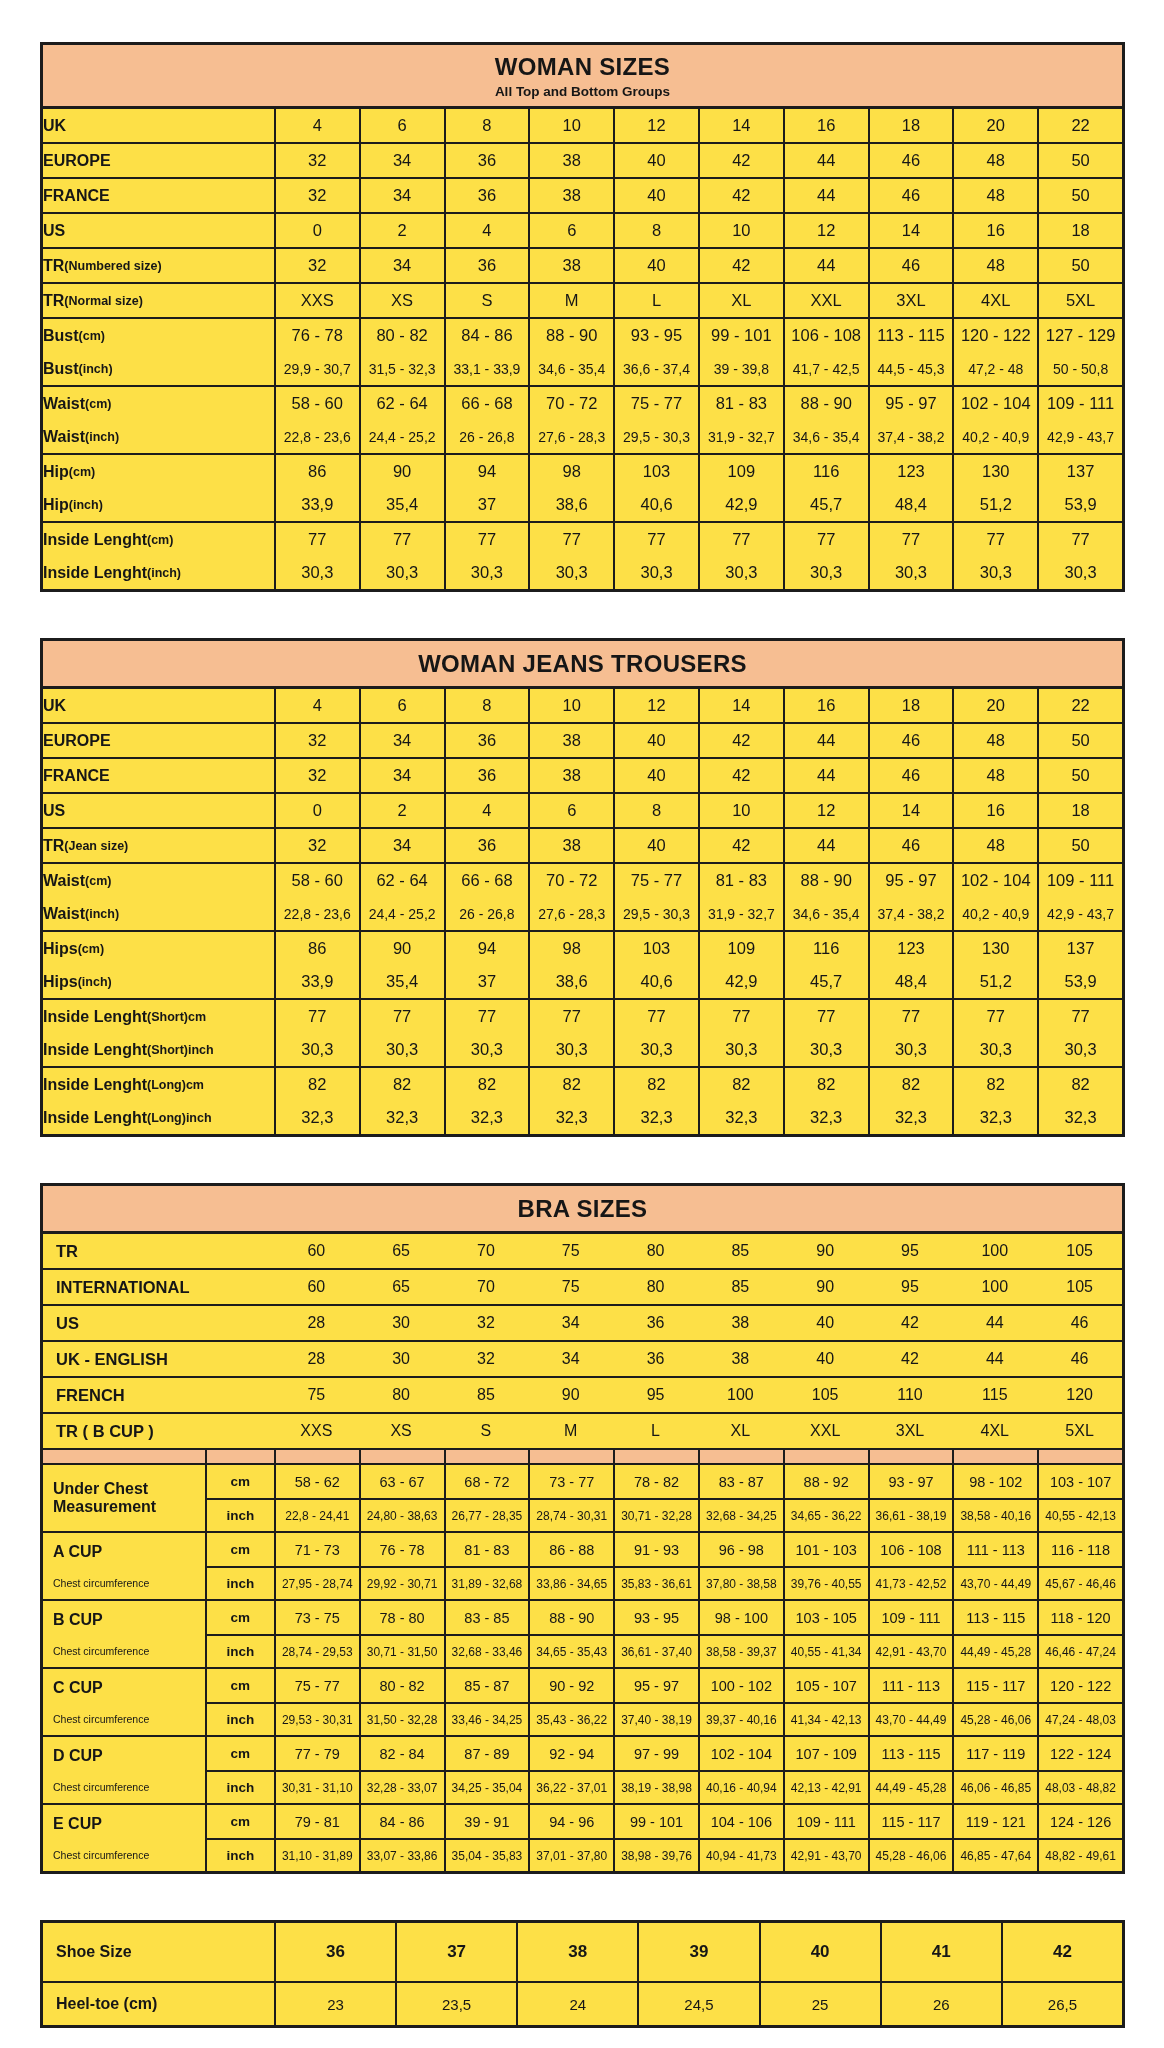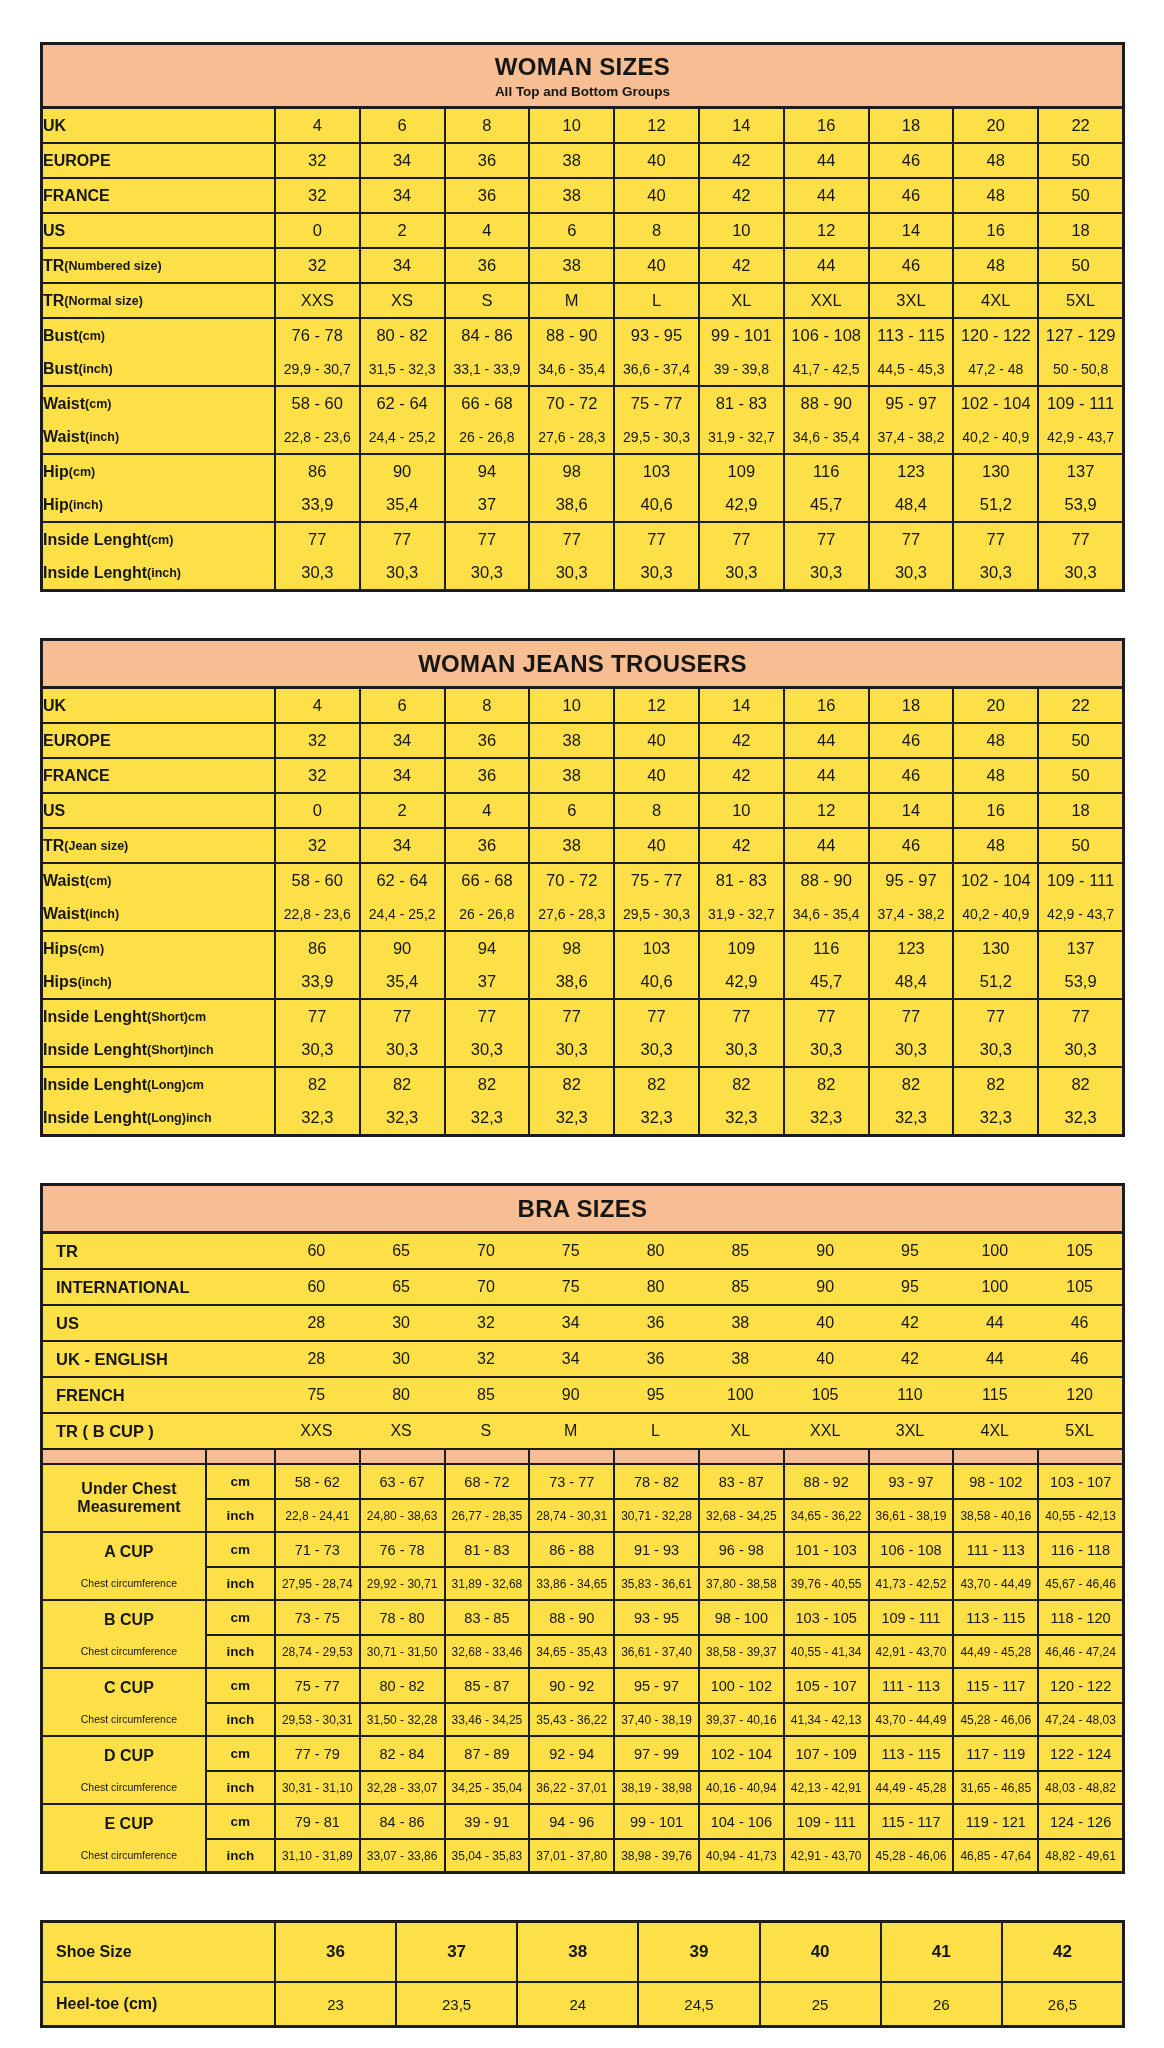--- a/index.html
+++ b/index.html
@@ -30,21 +30,21 @@
   .b{display:grid;grid-template-columns:21.4% repeat(10,1fr);height:34px;}
   .b + .b{border-top:2.5px solid #1c1c1c;}
   .b .lc{display:flex;align-items:center;padding-left:13px;font-weight:bold;font-size:16.5px;white-space:nowrap;}
   .b .vc{display:flex;align-items:center;justify-content:center;font-size:16px;}
 
   
   .cupstrip{height:13px;background:#f6be92;border-top:2.5px solid #1c1c1c;display:grid;grid-template-columns:15% 6.4% repeat(10,1fr);}
   .cupstrip .sc{border-left:2px solid #1c1c1c;}
   .cupstrip .sc:first-child{border-left:none;}
   .cupgroup{border-top:2.5px solid #1c1c1c;display:grid;grid-template-columns:15% 6.4% repeat(10,1fr);grid-auto-rows:33px;}
-  .cupgroup .cl{grid-row:1/3;display:flex;flex-direction:column;justify-content:center;padding-left:10px;text-align:center;}
+  .cupgroup .cl{grid-row:1/3;display:flex;flex-direction:column;justify-content:center;padding-left:10px;}
   .cupgroup .cl .cupname{font-weight:bold;font-size:16px;line-height:1.15;white-space:pre-line;}
   .cupgroup .cl .cupsub{font-size:10.5px;margin-top:15px;}
   .cupgroup .uc{display:flex;align-items:center;justify-content:center;border-left:2px solid #1c1c1c;font-weight:bold;font-size:13.5px;}
   .cupgroup .vc{display:flex;align-items:center;justify-content:center;border-left:2px solid #1c1c1c;font-size:14.5px;white-space:nowrap;}
   .cupgroup .r2{border-top:2px solid #1c1c1c;}
   .cupgroup .r2.vc, .cupgroup .r2.uc{font-size:12px;}
   .cupgroup .r2.uc{font-size:13.5px;}
 
   
   .s{display:grid;grid-template-columns:21.4% repeat(7,1fr);}
@@ -776,21 +776,21 @@
           <div class="vc">122 - 124</div>
           <div class="uc r2">inch</div>
           <div class="vc r2">30,31 - 31,10</div>
           <div class="vc r2">32,28 - 33,07</div>
           <div class="vc r2">34,25 - 35,04</div>
           <div class="vc r2">36,22 - 37,01</div>
           <div class="vc r2">38,19 - 38,98</div>
           <div class="vc r2">40,16 - 40,94</div>
           <div class="vc r2">42,13 - 42,91</div>
           <div class="vc r2">44,49 - 45,28</div>
-          <div class="vc r2">31,65 - 46,85</div>
+          <div class="vc r2">46,06 - 46,85</div>
           <div class="vc r2">48,03 - 48,82</div>
         </div>
         <div class="cupgroup">
           <div class="cl">
             <div class="cupname">E CUP</div>
             <div class="cupsub">Chest circumference</div>
           </div>
           <div class="uc">cm</div>
           <div class="vc">79 - 81</div>
           <div class="vc">84 - 86</div>

